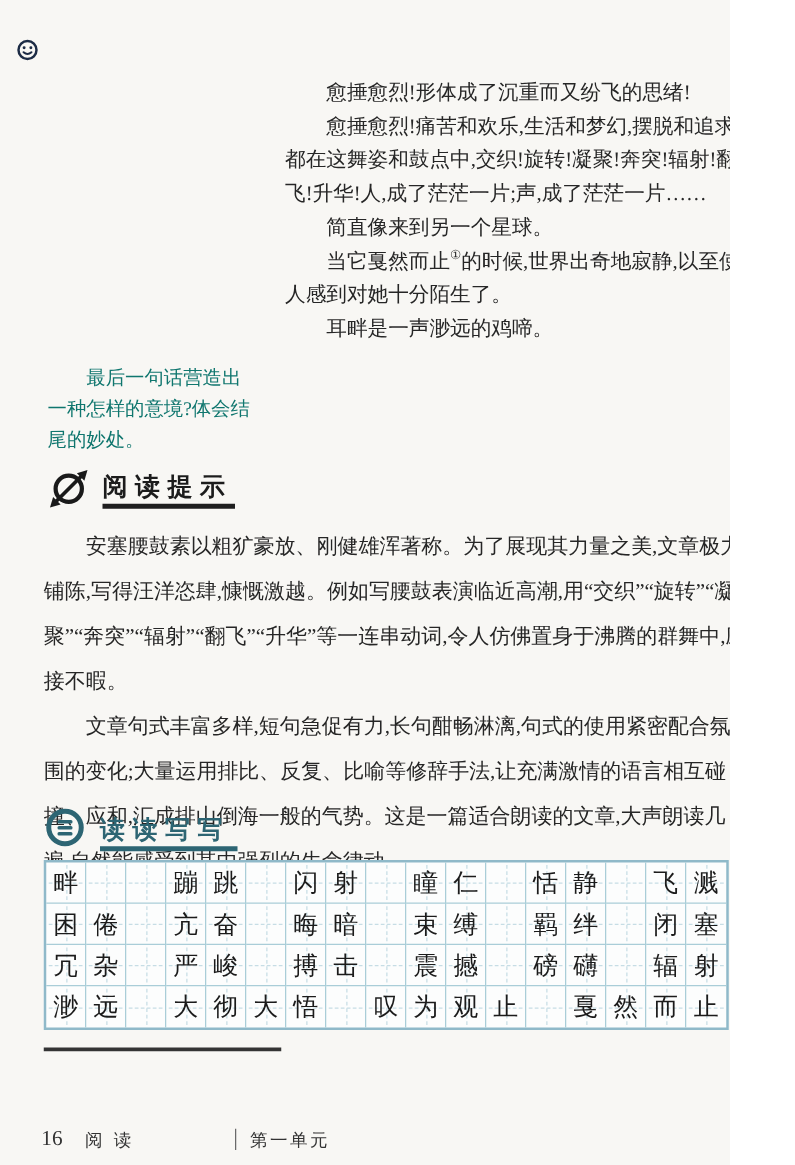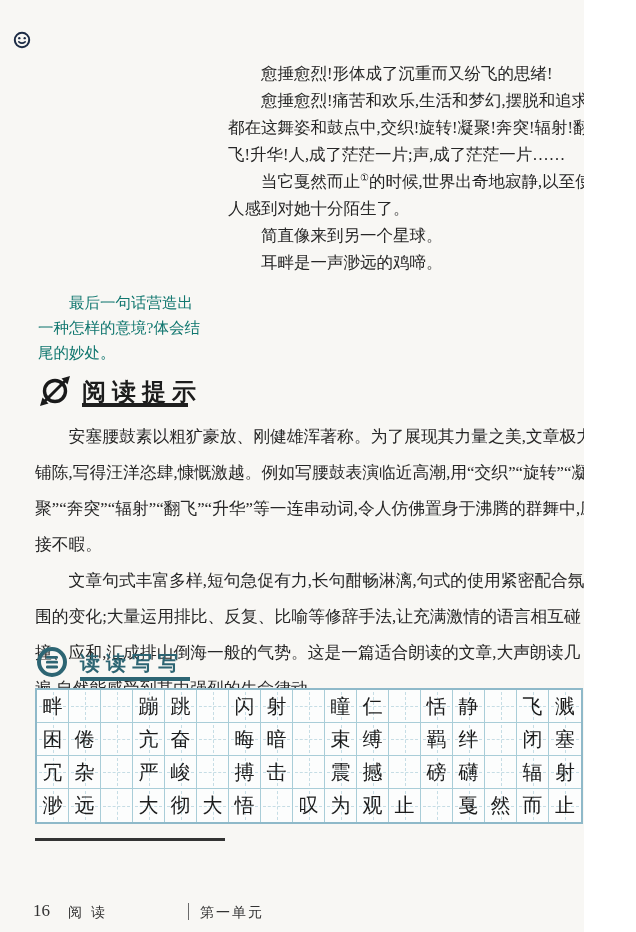--- a/index.html
+++ b/index.html
@@ -19,21 +19,21 @@
     font-size:16.5px; line-height:27px; }
   .main-text p { margin:0; text-indent:2em; }
   .fn-ref { font-size:10px; vertical-align:super; line-height:0; }
 
   
   .side-note { position:absolute; left:38px; top:290px; width:166px;
     font-size:15.5px; line-height:25px; text-indent:2em; color:#0f766e; }
 
   
   .rt-icon { position:absolute; left:36px; top:372px; width:37px; height:37px; }
-  .rt-title { position:absolute; left:82px; top:376px; font-size:24px;
+  .rt-title { position:absolute; left:82px; top:376px; font-size:20px;
     font-weight:600; letter-spacing:6px; color:#1c1c1c; }
   .rt-underline { position:absolute; left:82px; top:403px; width:106px; height:4px;
     background: var(--rt-underline, #1f1f1f); }
 
   
   .tips { position:absolute; left:35px; top:419px; width:566px;
     font-size:16.8px; line-height:36px; }
   .tips p { margin:0; text-indent:2em; }
 
   
@@ -82,22 +82,22 @@
   <svg class="smiley" viewBox="0 0 20 20">
     <circle cx="10" cy="10" r="8" fill="none" stroke="#1c2b45" stroke-width="2.2"></circle>
     <circle cx="7" cy="8" r="1.3" fill="#1c2b45"></circle>
     <circle cx="13" cy="8" r="1.3" fill="#1c2b45"></circle>
     <path d="M6.5 12 Q10 15 13.5 12" fill="none" stroke="#1c2b45" stroke-width="1.8" stroke-linecap="round"></path>
   </svg>
 
   <div class="main-text">
     <p>愈捶愈烈!形体成了沉重而又纷飞的思绪!</p>
     <p>愈捶愈烈!痛苦和欢乐,生活和梦幻,摆脱和追求,都在这舞姿和鼓点中,交织!旋转!凝聚!奔突!辐射!翻飞!升华!人,成了茫茫一片;声,成了茫茫一片……</p>
+    <p>简直像来到另一个星球。</p>
     <p><span>当它戛然而止</span><sup class="fn-ref">①</sup><span>的时候,世界出奇地寂静,以至使人感到对她十分陌生了。</span></p>
-    <p>简直像来到另一个星球。</p>
     <p>耳畔是一声渺远的鸡啼。</p>
   </div>
 
   <div class="side-note">最后一句话营造出一种怎样的意境?体会结尾的妙处。</div>
 
   <svg class="rt-icon" viewBox="0 0 37 37">
     <circle cx="19" cy="19" r="10.5" fill="none" stroke="#1a1a1a" stroke-width="3.4"></circle>
     <line x1="8" y1="30" x2="30" y2="8" stroke="#1a1a1a" stroke-width="3"></line>
     <polygon points="34,4 25.5,6.5 31.5,12.5" fill="#1a1a1a"></polygon>
     <polygon points="4,34 12.5,31.5 6.5,25.5" fill="#1a1a1a"></polygon>

